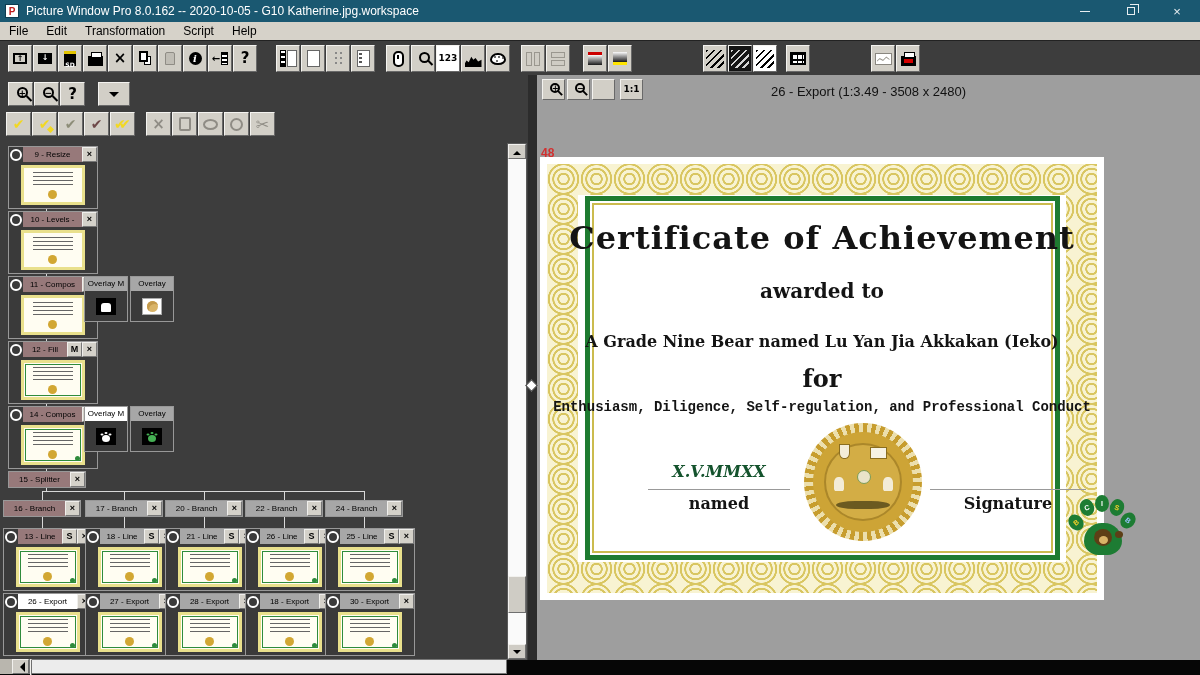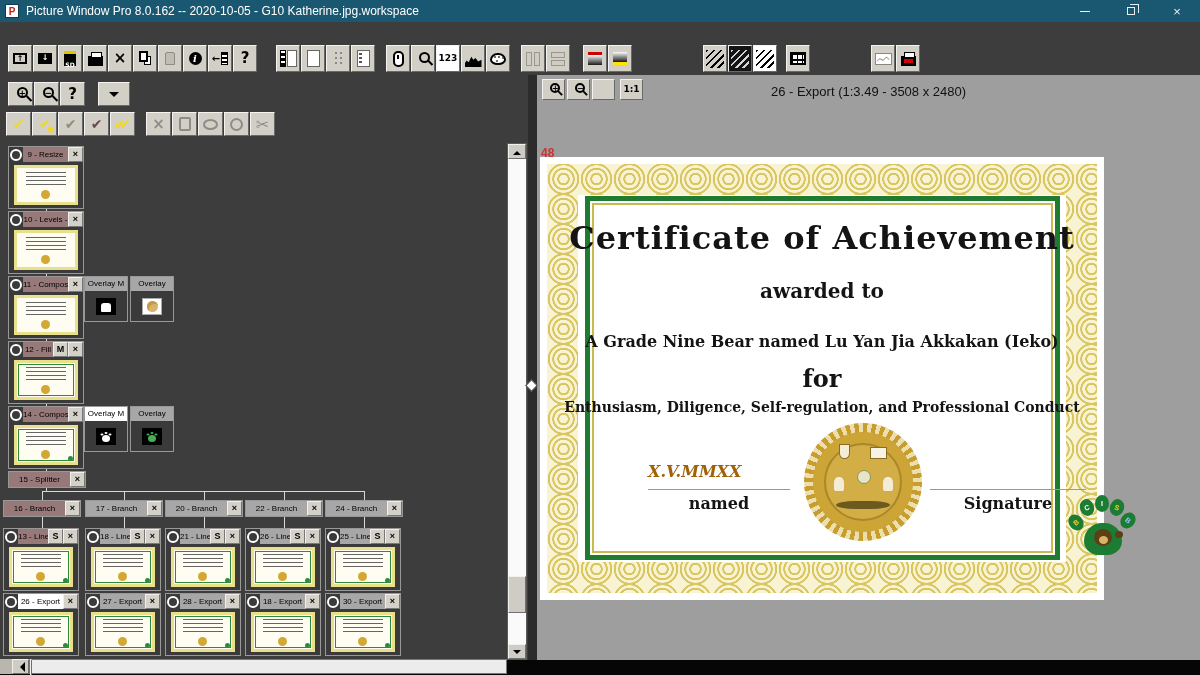--- a/index.html
+++ b/index.html
@@ -80,21 +80,21 @@
   .cy{color:#f2d823;}.cg{color:#8d8d78;}.cd{color:#6e4848;}
   .drop{position:absolute;right:3px;bottom:3px;width:5px;height:5px;background:#f2d823;transform:rotate(45deg);}
   .dbl{position:relative;width:17px;height:14px;}
   .dbl span{position:absolute;top:0;}
   .dis{color:#8f8c85;}
   .disr{width:12px;height:14px;border:2px solid #8f8c85;border-radius:2px;display:block;}
   .dise{width:15px;height:11px;border:2px solid #8f8c85;border-radius:50%;display:block;}
   .disc{width:13px;height:13px;border:2px solid #8f8c85;border-radius:50%;display:block;}
 
   
-  .nd{position:absolute;width:76px;border:1px solid #989898;background:#3a3a3a;}
+  .nd{position:absolute;width:90px;border:1px solid #989898;background:#3a3a3a;}
   .nh{display:flex;height:15px;align-items:stretch;}
   .rad{width:12px;height:12px;border:2px solid #fff;border-radius:50%;flex:none;align-self:center;margin:0 1px;}
   .nl{flex:1;font-size:8px;line-height:15px;text-align:center;overflow:hidden;white-space:nowrap;color:#000;}
   .mauve{background:#97797a;}.ghead{background:#a7a7a7;}.whead{background:#fff;}
   .nbtn{width:15px;flex:none;background:#d4d1c9;border:1px solid;border-color:#f0efec #777 #777 #f0efec;font:bold 9px/13px "Liberation Sans",sans-serif;text-align:center;color:#000;}
   .tw{height:46px;display:flex;align-items:center;justify-content:center;}
   .mini{width:64px;height:40px;background:#fffdf2;border:3px solid #e9e08c;position:relative;}
   .mini::before{content:"";position:absolute;left:9px;right:9px;top:4px;height:14px;background:repeating-linear-gradient(#666 0 1px,transparent 1px 4px);}
   .mini::after{content:"";position:absolute;left:50%;top:22px;width:9px;height:9px;margin-left:-5px;border-radius:50%;background:#d2a733;}
   .gf{position:absolute;inset:1px;border:1px solid #2f8b3c;}
@@ -151,25 +151,25 @@
   .cert{position:absolute;left:3px;top:82px;width:564px;height:443px;background:#fff;}
   .lace{position:absolute;inset:7px;background-color:#faf6da;background-image:radial-gradient(circle at 50% 50%,#f8f3d2 0 4px,#d9c661 4.5px 6px,#f8f3d2 6.5px 9px,#d9c661 9.5px 11px,#f8f3d2 11.5px 13.5px,#d9c661 14px 15.5px,#f8f3d2 16px);background-size:33px 30px;}
   .cwhite{position:absolute;inset:38px;background:#fff;}
   .frame{position:absolute;left:45px;top:39px;right:44px;bottom:40px;border:5px solid #1e7b30;}
   .frame2{position:absolute;inset:2px;border:2px solid #cbbb4e;}
   .ct{position:absolute;left:0;right:0;text-align:center;color:#141414;font-family:"DejaVu Serif",serif;font-weight:bold;}
   .ct.title{top:62px;font-size:32px;letter-spacing:1px;}
   .ct.awd{top:122px;font-size:20px;}
   .ct.rcp{top:175px;font-size:16px;}
   .ct.forl{top:207px;font-size:24px;}
-  .ct.rsn{top:242px;font-size:14px;}
+  .ct.rsn{top:242px;font-size:14px;font-family:Liberation Mono, monospace;}
   .sigline{position:absolute;border-top:1px solid #999;}
   .dl{left:108px;top:332px;width:142px;}
   .sl{left:390px;top:332px;width:156px;}
-  .dval{position:absolute;left:108px;top:305px;width:142px;font:bold italic 16px "DejaVu Serif",serif;color:#a16207;}
+  .dval{position:absolute;left:108px;top:305px;width:142px;text-align:center;font:bold italic 16px "DejaVu Serif",serif;color:#14532d;}
   .dlab{position:absolute;left:108px;top:337px;width:142px;text-align:center;font:bold 16px "DejaVu Serif",serif;color:#141414;}
   .slab{position:absolute;left:390px;top:337px;width:156px;text-align:center;font:bold 16px "DejaVu Serif",serif;color:#141414;}
   .seal{position:absolute;left:264px;top:266px;width:118px;height:118px;border-radius:50%;background:repeating-conic-gradient(#c79d2e 0deg 4.5deg,#ecdfad 4.5deg 9deg);}
   .s2{position:absolute;inset:9px;border-radius:50%;background:#cda436;}
   .s3{position:absolute;inset:20px;border-radius:50%;border:2px solid #ab872a;background:#d3ad45;}
   .sbk{position:absolute;left:56%;top:20%;width:17px;height:12px;background:#f6f2e4;border:1px solid #8a6d1f;}
   .ssh{position:absolute;left:30%;top:18%;width:11px;height:15px;background:#f3ecd8;border:1px solid #8a6d1f;border-radius:0 0 40% 40%;}
   .sgl{position:absolute;left:45%;top:40%;width:14px;height:14px;border-radius:50%;background:#e9e3c9;border:1px solid #7d9c55;}
   .sfg{position:absolute;top:46%;width:10px;height:14px;background:#f3ecd8;border-radius:40% 40% 20% 20%;}
   .sfl{left:25%;}.sfr{right:25%;}
@@ -201,20 +201,27 @@
         </span>
       <span class="wbtn">
           <i class="rest"></i>
         </span>
       <span class="wbtn">
           <span>×</span>
         </span>
     </div>
   </div>
 
+  <div class="menubar">
+    <span class="mitem">File</span>
+    <span class="mitem">Edit</span>
+    <span class="mitem">Transformation</span>
+    <span class="mitem">Script</span>
+    <span class="mitem">Help</span>
+  </div>
 
   <div class="maintb">
     <span class="tb first">
         <span class="iopen">↑</span>
       </span>
     <span class="tb">
         <span class="isave">↓</span>
       </span>
     <span class="tb">
         <span class="isd">SD</span>

